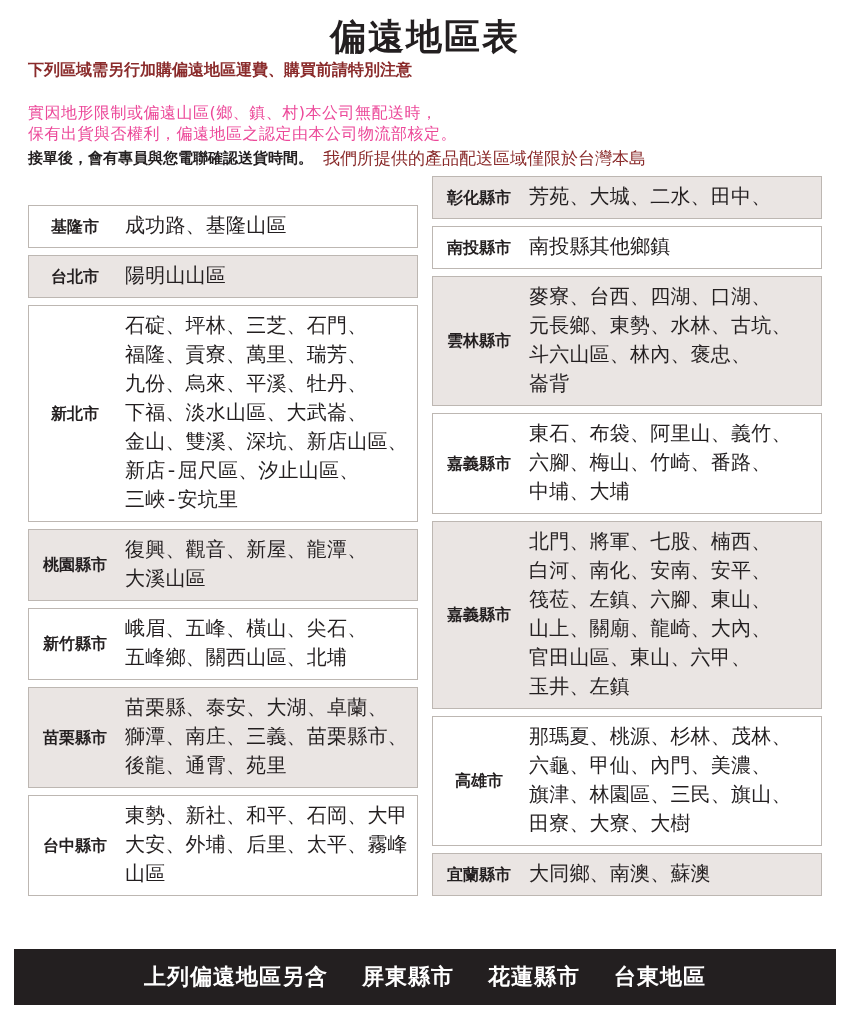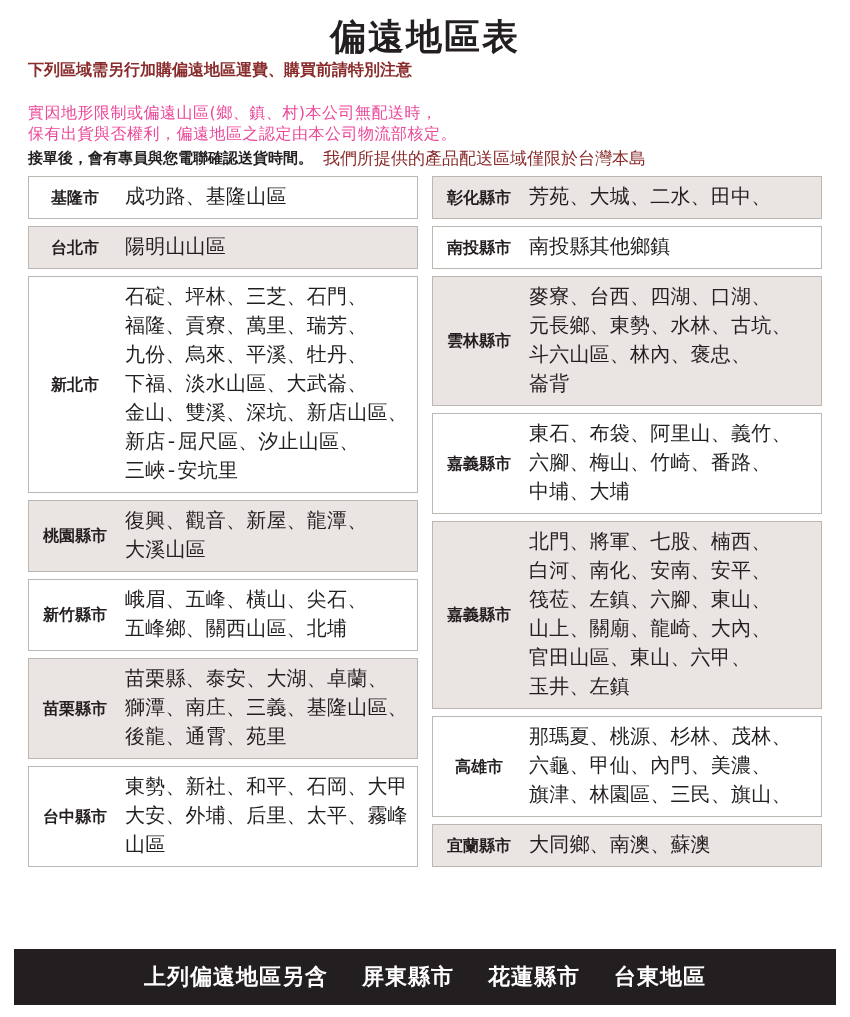--- a/index.html
+++ b/index.html
@@ -204,21 +204,21 @@
               <span>峨眉、五峰、橫山、尖石、</span>
               <span>五峰鄉、關西山區、北埔</span>
             </div>
           </div>
         </div>
         <div class="rowbox shaded">
           <div class="cell-name">苗栗縣市</div>
           <div class="cell-areas">
             <div>
               <span>苗栗縣、泰安、大湖、卓蘭、</span>
-              <span>獅潭、南庄、三義、基隆山區、</span>
+              <span>獅潭、南庄、三義、苗栗縣市、</span>
               <span>後龍、通霄、苑里</span>
             </div>
           </div>
         </div>
         <div class="rowbox plain">
           <div class="cell-name">台中縣市</div>
           <div class="cell-areas">
             <div>
               <span>東勢、新社、和平、石岡、大甲</span>
               <span>大安、外埔、后里、太平、霧峰</span>
@@ -278,20 +278,21 @@
             </div>
           </div>
         </div>
         <div class="rowbox plain">
           <div class="cell-name">高雄市</div>
           <div class="cell-areas">
             <div>
               <span>那瑪夏、桃源、杉林、茂林、</span>
               <span>六龜、甲仙、內門、美濃、</span>
               <span>旗津、林園區、三民、旗山、</span>
+              <span>田寮、大寮、大樹</span>
             </div>
           </div>
         </div>
         <div class="rowbox shaded">
           <div class="cell-name">宜蘭縣市</div>
           <div class="cell-areas">
             <div>
               <span>大同鄉、南澳、蘇澳</span>
             </div>
           </div>

